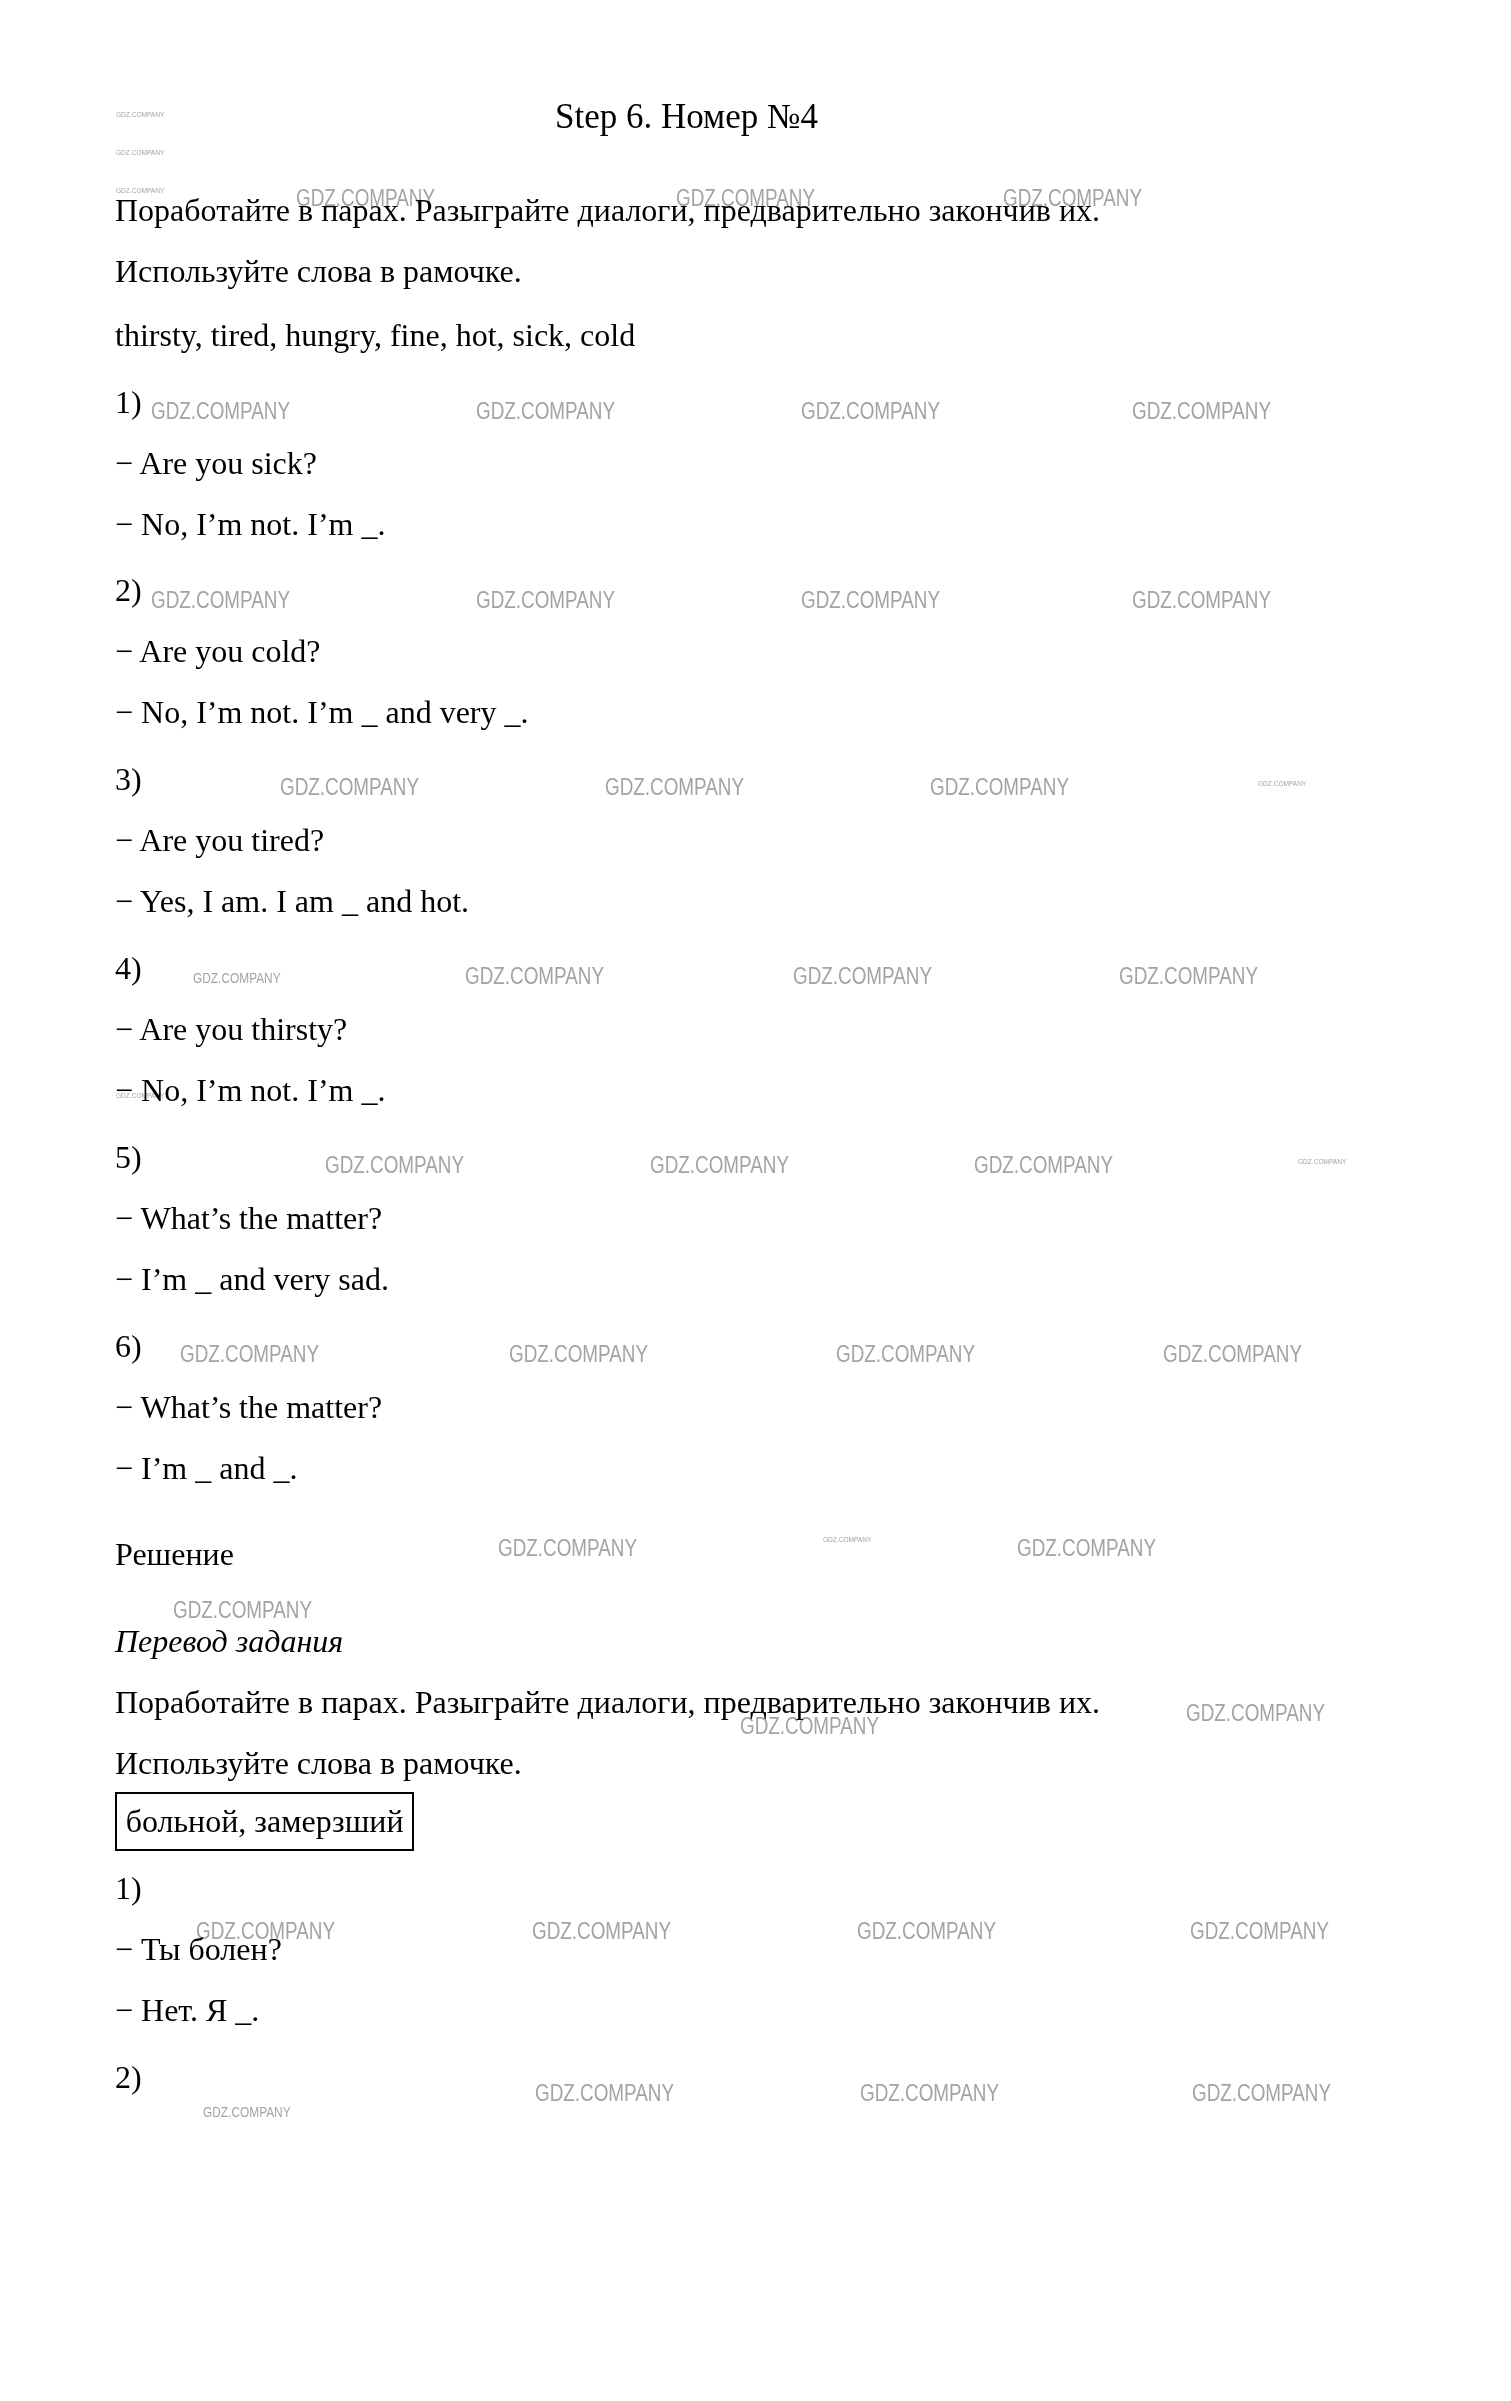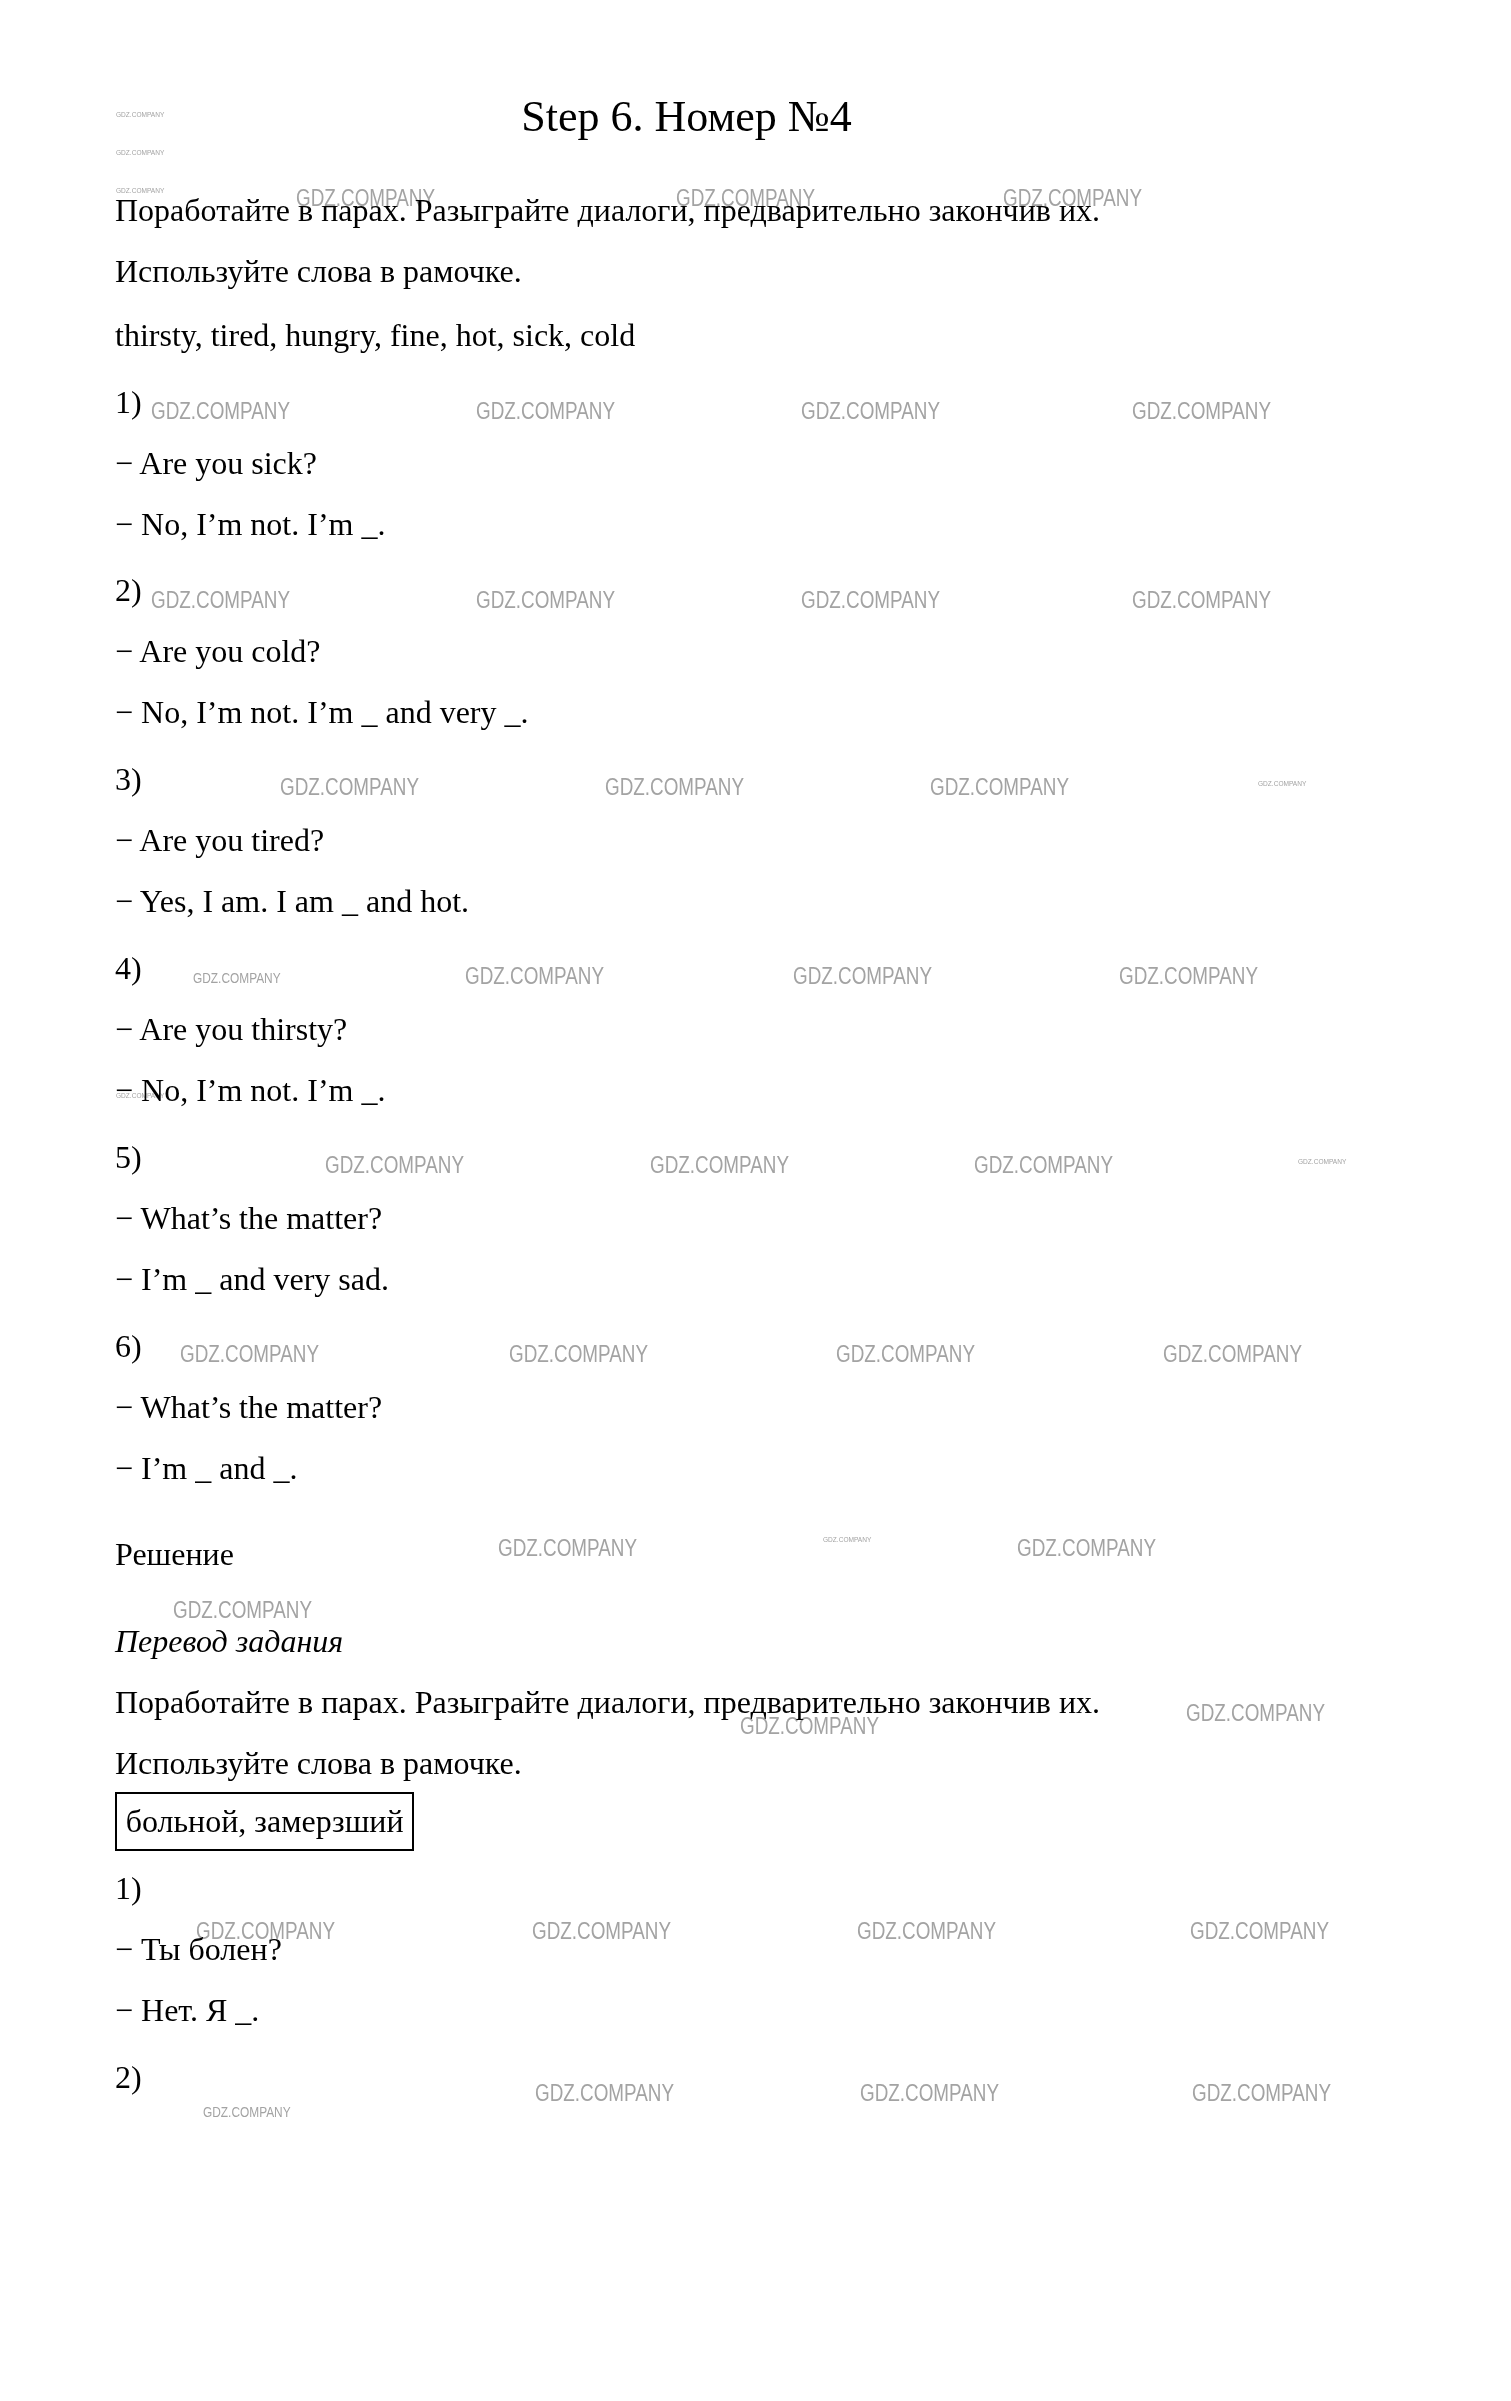--- a/index.html
+++ b/index.html
@@ -32,21 +32,21 @@
   
   .content {
     position: relative;
     z-index: 1;
     padding: 86px 115px 0 115px;
     font-size: 32px;
     line-height: 61px;
   }
   .title {
     text-align: center;
-    font-size: 44px;
+    font-size: 35px;
     font-weight: 400;
     margin-bottom: 33px;
   }
   .para { margin: 0; }
   .words { margin-top: 2.9px; }
   .dialogue { margin-top: 5.8px; }
   .solution { text-align: left; margin-top: 25px; }
   .trans-heading {
     font-weight: 400;
     font-style: italic;

